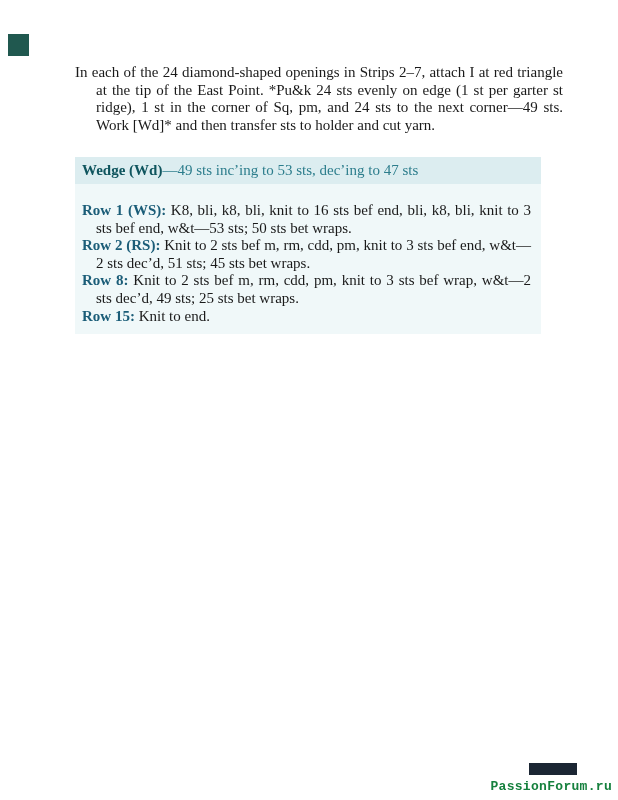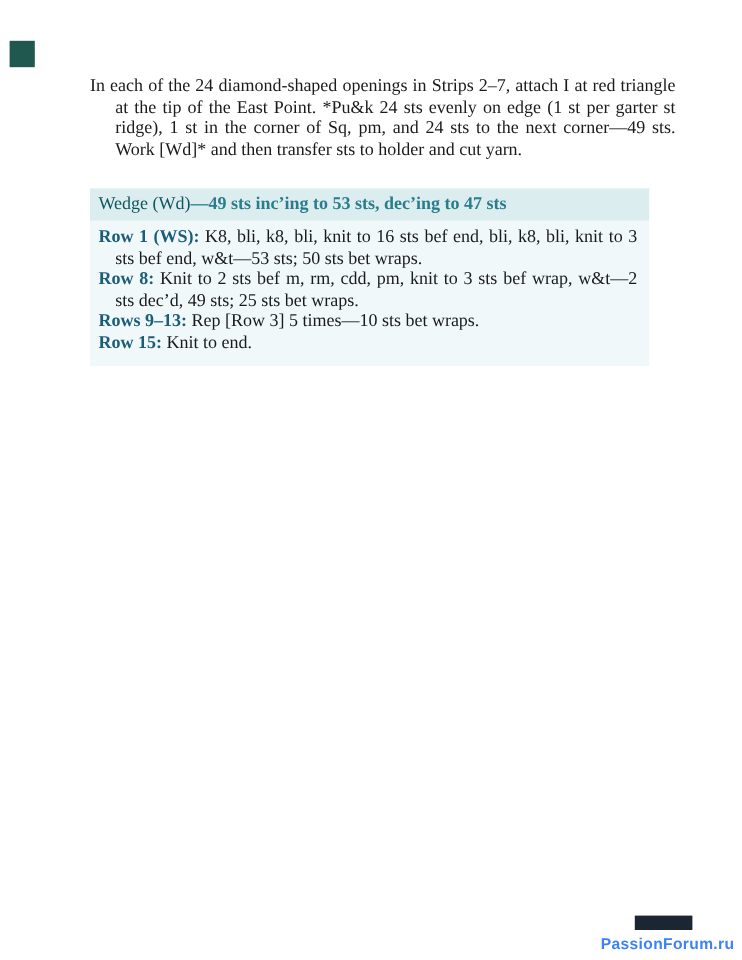--- a/index.html
+++ b/index.html
@@ -37,25 +37,25 @@
     left: 75px;
     top: 157px;
     width: 466px;
   }
   .wedge-header {
     background: #dcedf0;
     padding: 4px 8px 5px 7px;
     font-size: 15px;
     line-height: 18px;
   }
-  .wedge-title { font-weight: normal; color: #0f555e; }
-  .wedge-subtitle { color: #2c7d8c; font-weight: bold; }
+  .wedge-title { font-weight: bold; color: #0f555e; }
+  .wedge-subtitle { color: #2c7d8c; }
   .wedge-body {
     background: #f0f8f9;
-    padding: 6px 10px 9px 7px;
+    padding: 18px 10px 9px 7px;
   }
   .row {
     margin: 0;
     font-size: 15px;
     line-height: 17.6px;
     text-align: justify;
     padding-left: 14px;
     text-indent: -14px;
   }
   .row-label { color: #1b5d78; font-weight: bold; }
@@ -64,45 +64,45 @@
     left: 529px;
     top: 763px;
     width: 48px;
     height: 12px;
     background: #1b2633;
   }
   .watermark {
     position: absolute;
     right: 6px;
     top: 779px;
-    font-family: Liberation Sans, sans-serif;
+    font-family: Liberation Mono, monospace;
     font-size: 13px;
     font-weight: bold;
     letter-spacing: 0.3px;
-    color: #3b82f6;
+    color: #15803d;
     text-shadow: 0 0 1px #ffffff;
     margin-left: 48px;
   }
 </style>
 </head>
 <body>
 
 <div class="page">
 
   <div class="corner-marker"></div>
 
   <p class="intro">In each of the 24 diamond-shaped openings in Strips 2–7, attach I at red triangle at the tip of the East Point. *Pu&amp;k 24 sts evenly on edge (1 st per garter st ridge), 1 st in the corner of Sq, pm, and 24 sts to the next corner—49 sts. Work [Wd]* and then transfer sts to holder and cut yarn.</p>
 
   <section class="wedge">
     <header class="wedge-header"><span class="wedge-title">Wedge (Wd)</span><span class="wedge-subtitle">—49 sts inc’ing to 53 sts, dec’ing to 47 sts</span></header>
 
     <div class="wedge-body">
       <p class="row"><b class="row-label">Row 1 (WS):</b><span> K8, bli, k8, bli, knit to 16 sts bef end, bli, k8, bli, knit to 3 sts bef end, w&amp;t—53 sts; 50 sts bet wraps.</span></p>
+      <p class="row"><b class="row-label">Row 2 (RS):</b><span> Knit to 2 sts bef m, rm, cdd, pm, knit to 3 sts bef end, w&amp;t—2 sts dec’d, 51 sts; 45 sts bet wraps.</span></p>
       <p class="row"><b class="row-label">Row 8:</b><span> Knit to 2 sts bef m, rm, cdd, pm, knit to 3 sts bef wrap, w&amp;t—2 sts dec’d, 49 sts; 25 sts bet wraps.</span></p>
-      <p class="row"><b class="row-label">Rows 9–13:</b><span> Rep [Row 3] 5 times—10 sts bet wraps.</span></p>
       <p class="row"><b class="row-label">Row 15:</b><span> Knit to end.</span></p>
     </div>
   </section>
 
   <div class="watermark-badge"></div>
   <div class="watermark">PassionForum.ru</div>
 
 </div>
 
 </body></html>

